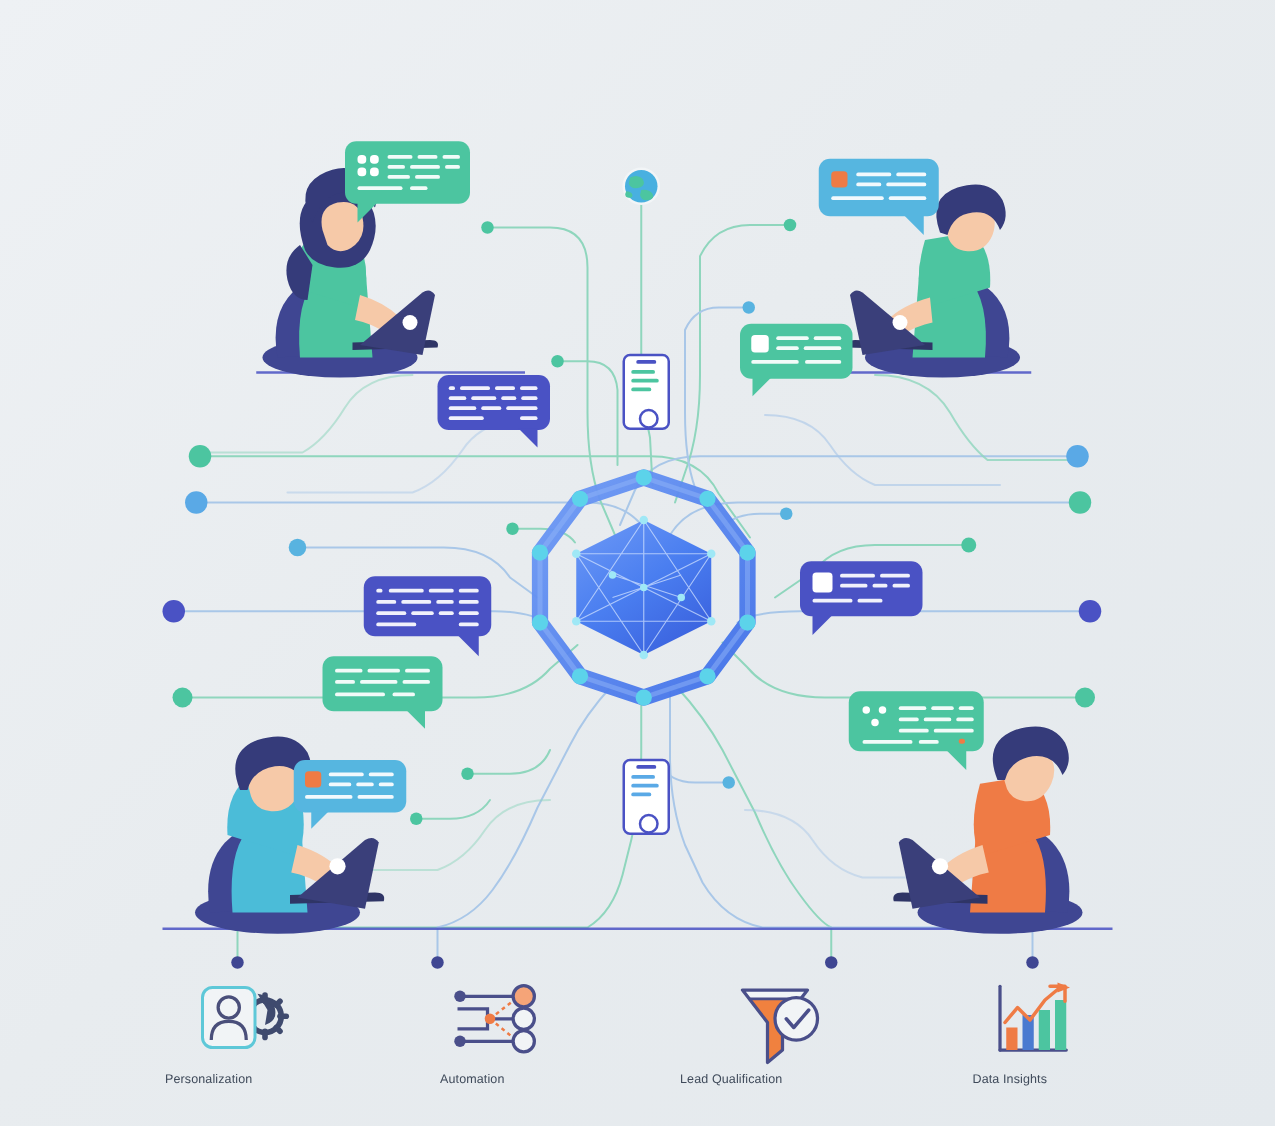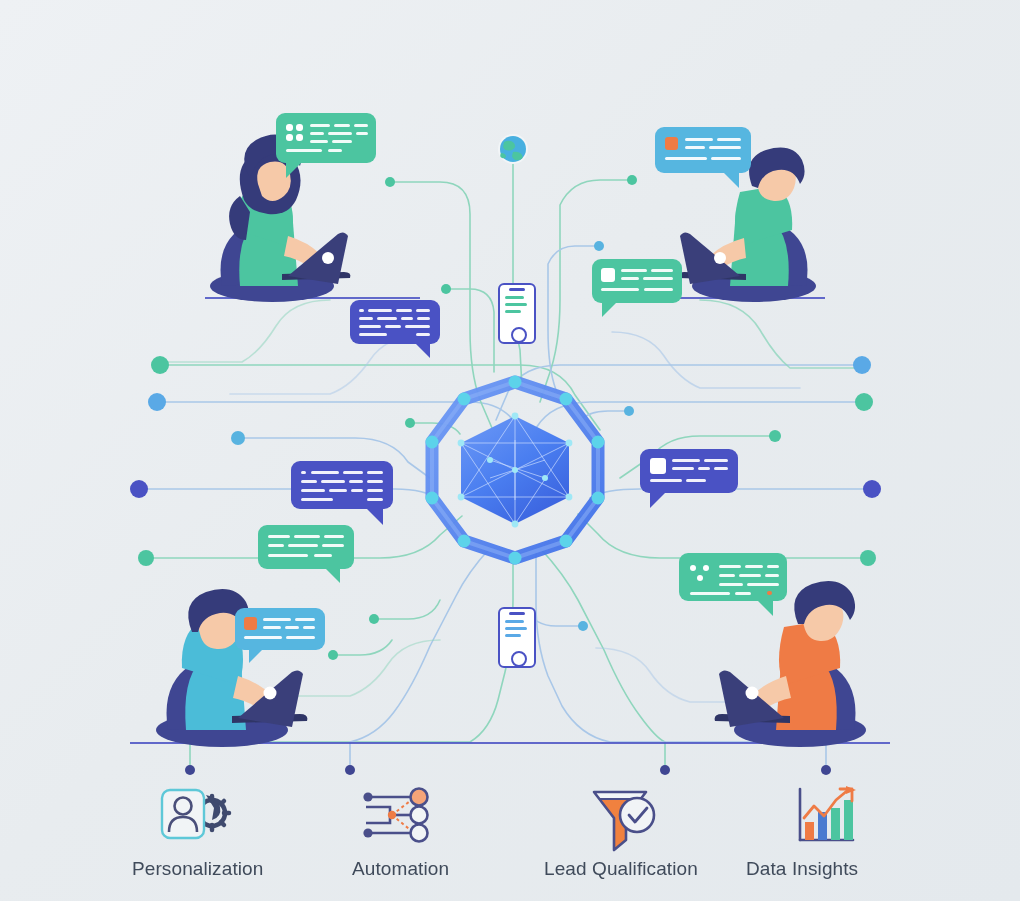--- a/index.html
+++ b/index.html
@@ -1,20 +1,20 @@
 <!DOCTYPE html>
 <html><head>
 <meta charset="utf-8">
 <style>
   html,body{margin:0;padding:0;background:#eceff2;}
   body{font-family:"Liberation Sans", sans-serif;}
   #stage{position:relative;width:1020px;height:901px;overflow:hidden;
     background:linear-gradient(135deg,#eef1f4 0%,#e8ecef 45%,#e4e9ed 100%);}
   #bgsvg,#fgsvg{position:absolute;left:0;top:0;width:1020px;height:901px;}
-  .lbl{position:absolute;font-size:19px;color:#3f4a5a;white-space:nowrap;
+  .lbl{position:absolute;font-size:10px;color:#3f4a5a;white-space:nowrap;
        letter-spacing:.1px;}
   .bubble{position:absolute;border-radius:9px;}
   .bubble .tail{position:absolute;width:0;height:0;}
   .ln{position:absolute;background:#ffffff;border-radius:2px;opacity:.92;}
   .sq{position:absolute;border-radius:3px;}
   .dot{position:absolute;border-radius:50%;}
   .ico{position:absolute;}
 </style>
 </head>
 <body>
@@ -408,15 +408,15 @@
     <div class="ln" style="left:50px;top:18px;width:14px;height:3px;"></div>
     <div class="ln" style="left:68px;top:18px;width:12px;height:3px;"></div>
     <div class="ln" style="left:9px;top:28px;width:38px;height:3px;"></div>
     <div class="ln" style="left:51px;top:28px;width:29px;height:3px;"></div>
     <div class="tail" style="left:14px;top:41px;border-left:0 solid transparent;border-right:14px solid transparent;border-top:14px solid #56b6e0;"></div>
   </div>
 
   <div class="lbl" style="left:132px;top:858px;">Personalization</div>
   <div class="lbl" style="left:352px;top:858px;">Automation</div>
   <div class="lbl" style="left:544px;top:858px;">Lead Qualification</div>
-  <div class="lbl" style="left:746px;top:858px;">Data Insights</div>
+  <div class="lbl" style="left:778px;top:858px;">Data Insights</div>
 
 </div>
 
 </body></html>

